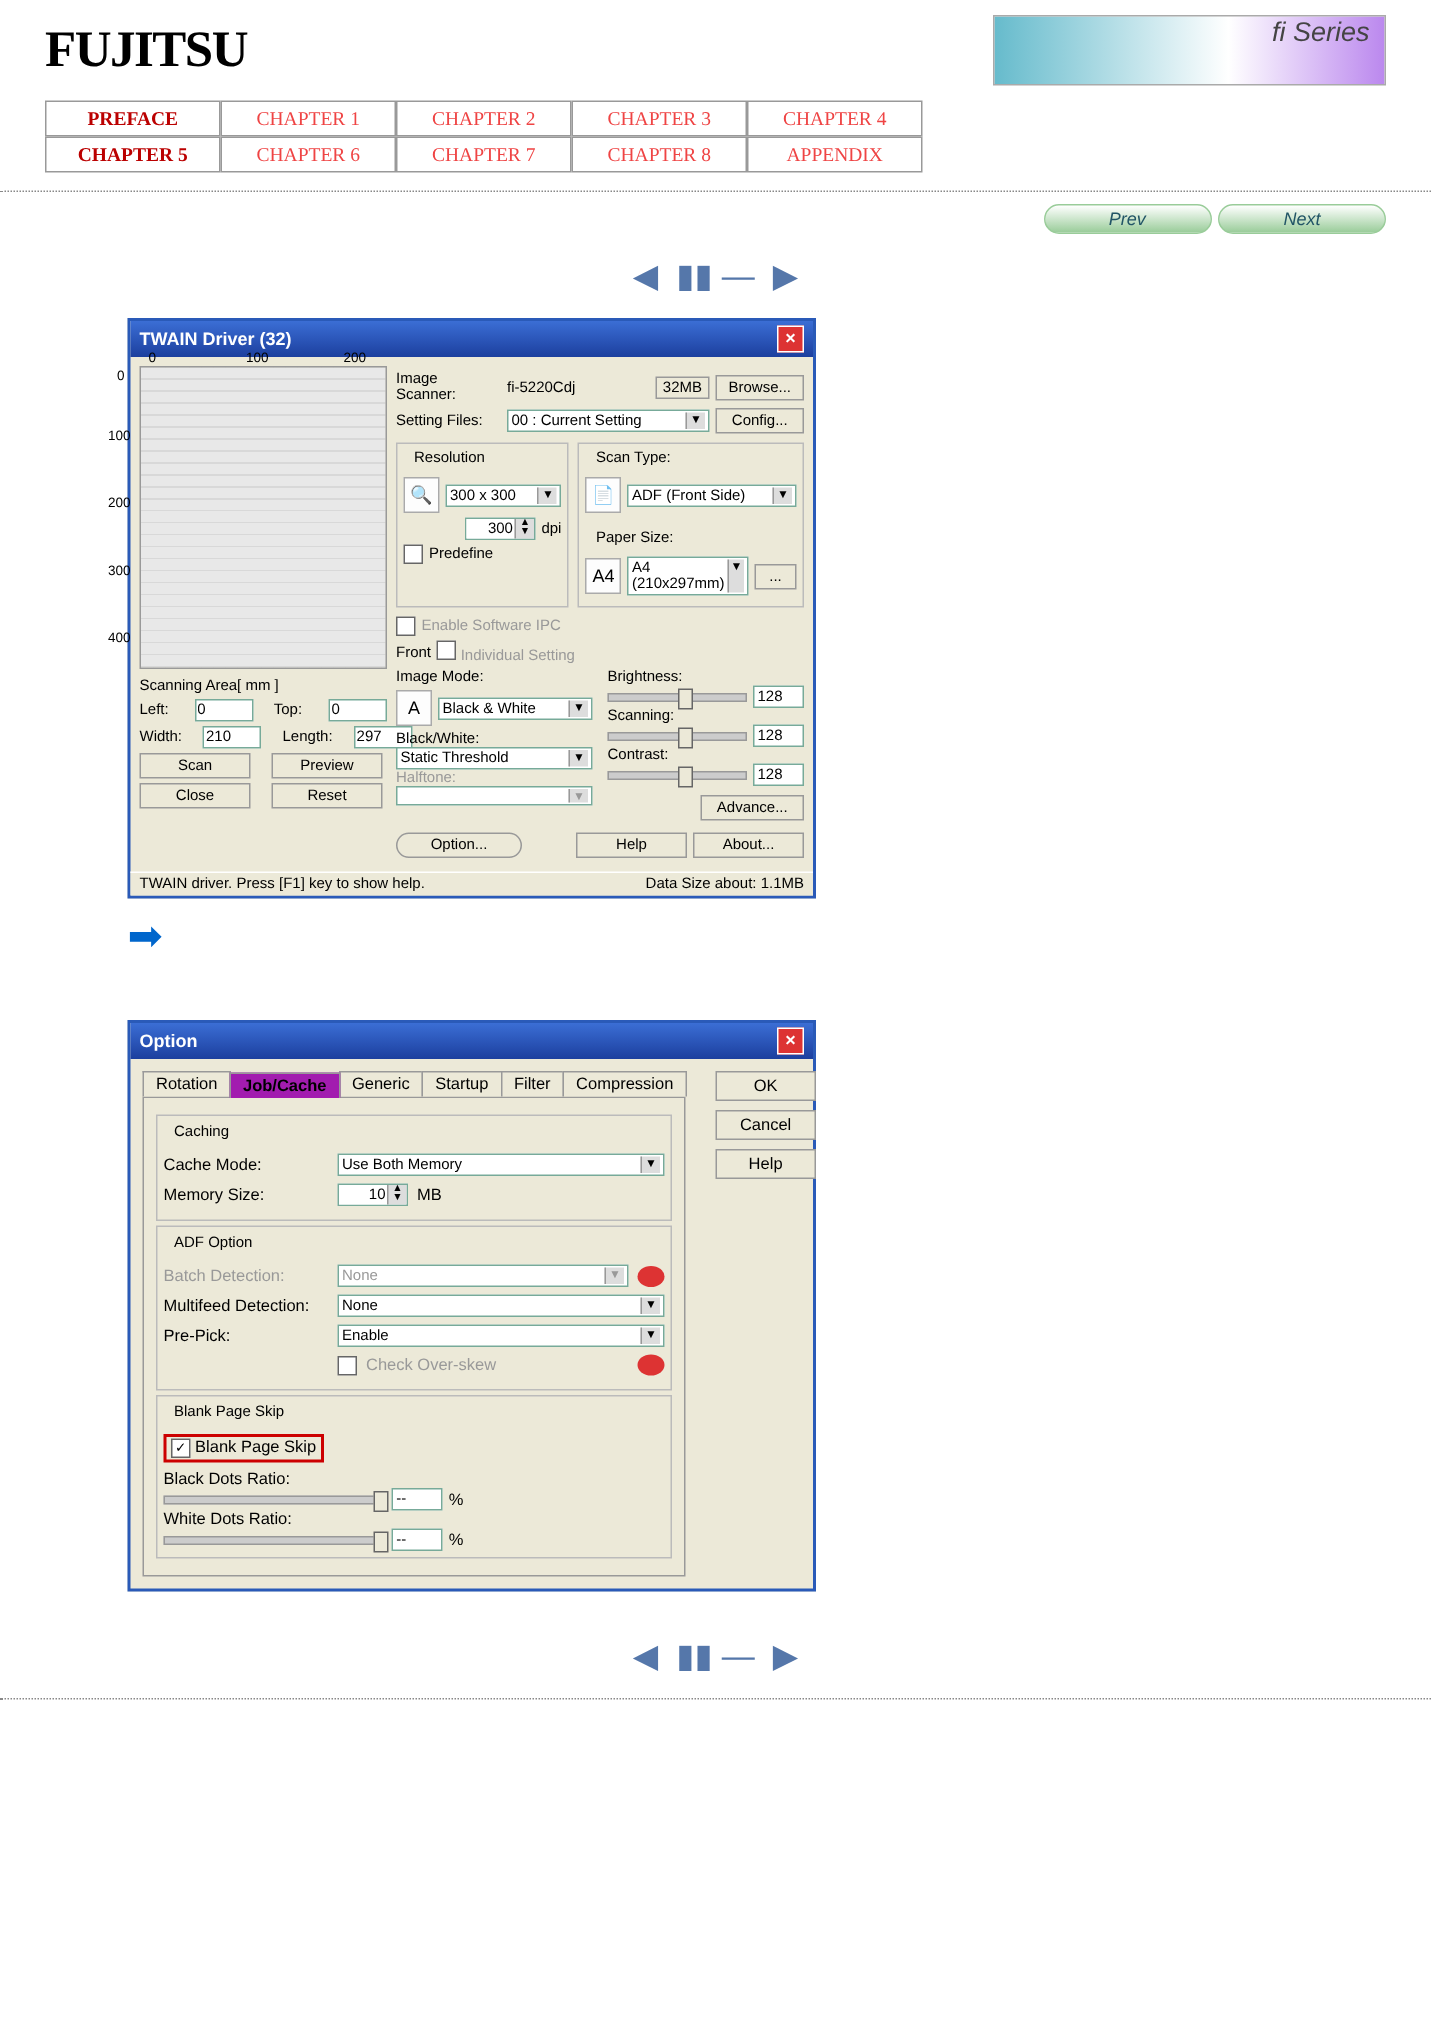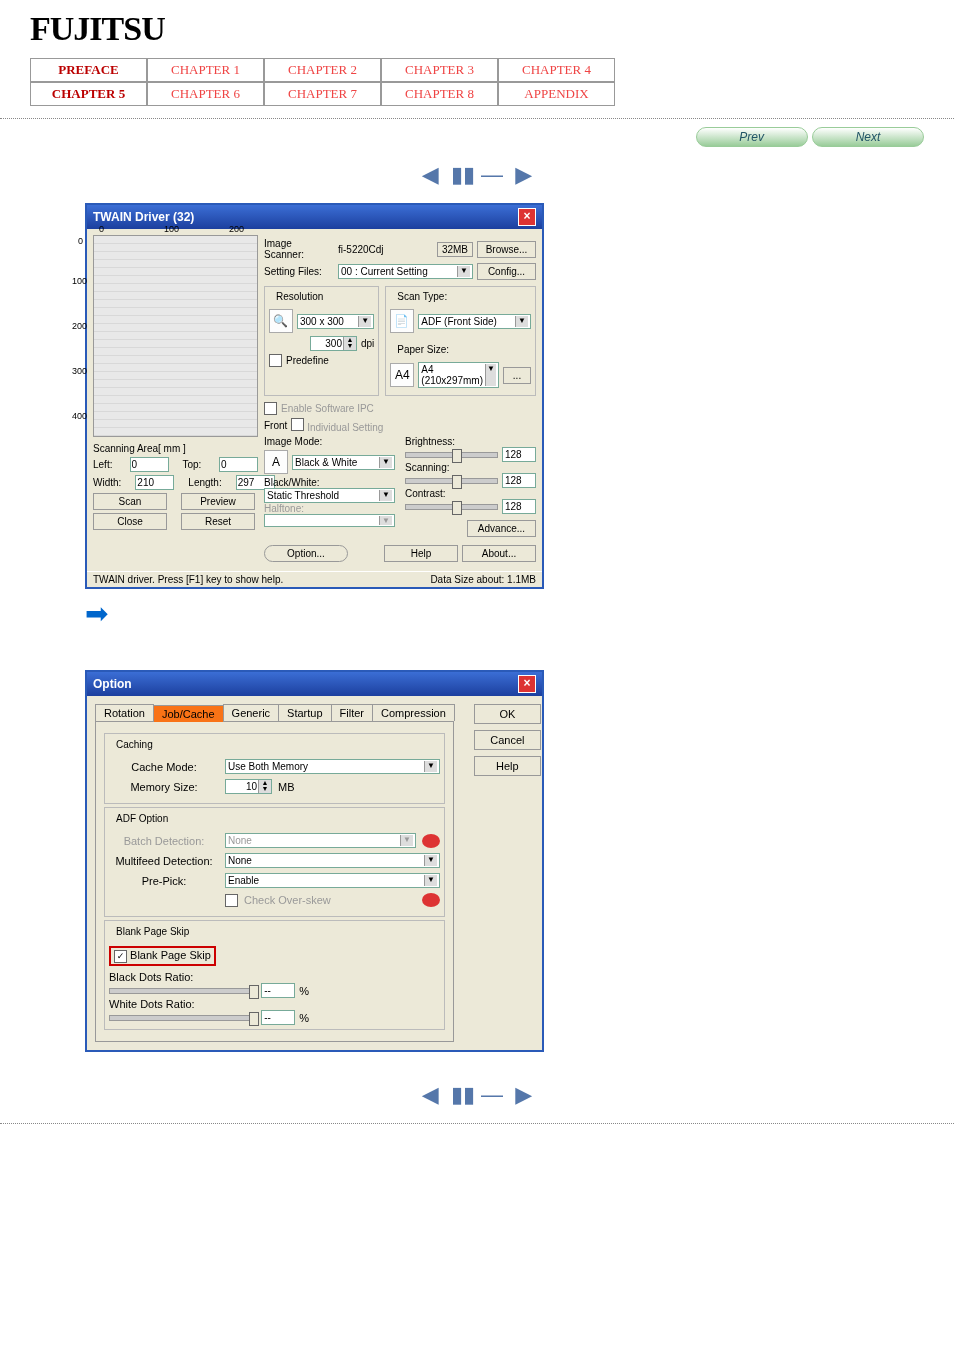--- a/index.html
+++ b/index.html
@@ -37,40 +37,41 @@
   .slider { display:flex; align-items:center; gap:4px; }
   .slider-track { flex:1; height:4px; background:#ccc; border:1px solid #999; position:relative; }
   .slider-thumb { position:absolute; left:50%; top:-4px; width:8px; height:12px; background:#ece9d8; border:1px solid #666; }
   .slider input { width:28px; font-size:10px; border:1px solid #7a9; }
   .statusbar { background:#ece9d8; border-top:1px solid #fff; padding:2px 6px; font-size:10px; display:flex; justify-content:space-between; }
   .arrow-right { color:#06c; font-size:28px; margin:8px 0 0 85px; }
   .opt-body { padding:8px; display:flex; gap:20px; }
   .opt-left { flex:1; }
   .tabs { display:flex; font-size:11px; }
   .tab { border:1px solid #999; border-bottom:none; padding:2px 8px; background:#ece9d8; margin-right:-1px; }
-  .tab.sel { background:#f97316; position:relative; top:1px; }
+  .tab.sel { background:#a21caf; position:relative; top:1px;font-weight:bold; }
   .opt-panel { border:1px solid #999; padding:8px; }
   .opt-row { display:flex; align-items:center; margin:5px 0; gap:6px; font-size:11px; }
-  .opt-row label { width:110px;text-align:center; }
+  .opt-row label { width:110px; }
   .spin { display:inline-flex; border:1px solid #7a9; background:#fff; }
   .spin input { border:none; width:30px; font-size:10px; text-align:right; padding:1px; }
   .spin .sp { width:12px; font-size:7px; line-height:6px; text-align:center; background:#ddd; border-left:1px solid #999; }
   .chk { display:inline-block; width:11px; height:11px; border:1px solid #666; background:#fff; text-align:center; font-size:9px; line-height:10px; }
   .opt-right { width:70px; }
   .opt-right .btn { width:65px; margin-bottom:6px; font-size:11px; padding:3px 0; }
   .highlight { border:2px solid #c00; display:inline-block; padding:1px 3px; }
   .no-access { width:18px; height:14px; background:#d33; border-radius:50%; display:inline-block; position:relative; }
   .disabled { color:#999; }
   .icon-sq { width:22px; height:22px; border:1px solid #aaa; background:#fdfdfd; display:inline-flex; align-items:center; justify-content:center; font-size:12px; }
 </style>
 </head>
 <body>
 
 <div class="header">
   <div class="logo"><span>FUJITSU</span></div>
+  <div class="banner"><span>fi Series</span></div>
 </div>
 
 <div class="nav">
   <div class="nav-row">
     <div class="nav-cell active">PREFACE</div>
     <div class="nav-cell">CHAPTER 1</div>
     <div class="nav-cell">CHAPTER 2</div>
     <div class="nav-cell">CHAPTER 3</div>
     <div class="nav-cell">CHAPTER 4</div>
   </div>

